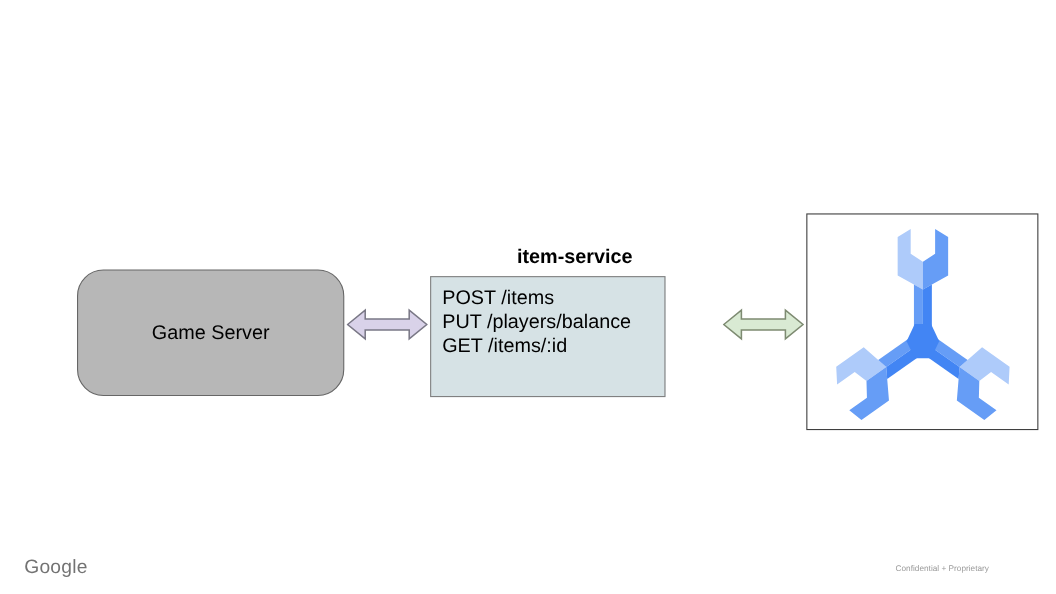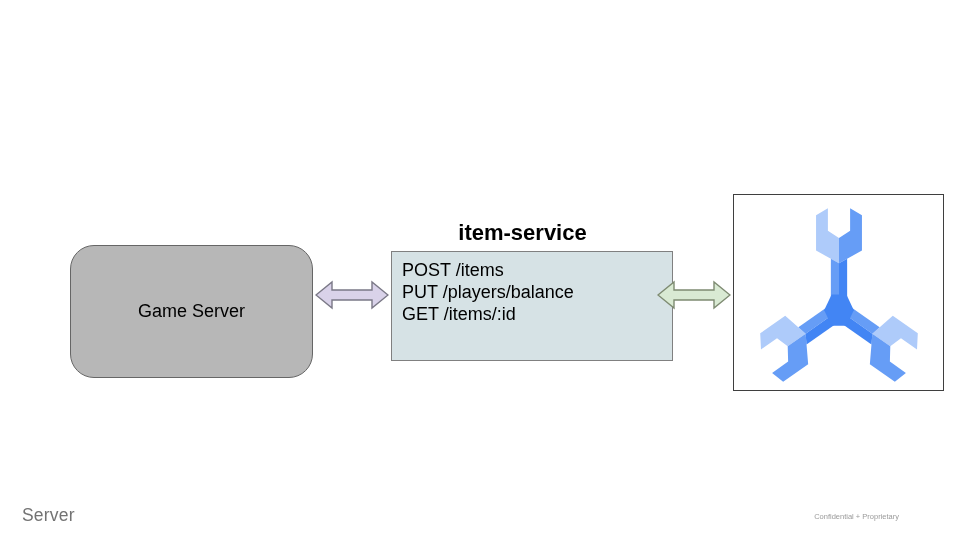--- a/index.html
+++ b/index.html
@@ -10,45 +10,45 @@
     background: #ffffff;
     overflow: hidden;
     font-family: "Liberation Sans", sans-serif;
     color: #000000;
   }
 
   
   .game-server {
     position: absolute;
     left: 70px; top: 245px;
-    width: 243px; height: 133px;
+    width: 243px; height: 115px;
     background: #b7b7b7;
     border: 1px solid #666666;
     border-radius: 24px;
     display: flex;
     align-items: center;
     justify-content: center;
     box-sizing: border-box;
   }
   .game-server span { font-size: 18px; }
 
   
   .service-title {
     position: absolute;
     left: 391px; top: 222px;
     width: 263px; height: 22px;
     text-align: center;
-    font-size: 22px;
+    font-size: 18px;
     font-weight: bold;
     line-height: 22px;
   }
   .service-box {
     position: absolute;
     left: 391px; top: 251px;
-    width: 282px; height: 110px;
+    width: 214px; height: 110px;
     background: #d6e2e5;
     border: 1px solid #808080;
     box-sizing: border-box;
     padding: 7px 8px 0 10px;
   }
   .endpoint {
     font-size: 18px;
     line-height: 22px;
     white-space: nowrap;
   }
@@ -136,16 +136,16 @@
           <polygon points="0,-52 0,-80 15,-88 15,-113 31,-105 31,-66" fill="#669df6"></polygon>
           <polygon points="-11,-57 0,-52 0,8 -11,8" fill="#669df6"></polygon>
           <polygon points="0,-52 11,-57 11,8 0,8" fill="#4285f4"></polygon>
         </g>
 
         <polygon points="20,0 10,17.3 -10,17.3 -20,0 -10,-17.3 10,-17.3" fill="#4285f4"></polygon>
       </g>
     </svg>
   </div>
 
-  <div class="google-logo">Server</div>
+  <div class="google-logo">Google</div>
   <div class="confidential">Confidential + Proprietary</div>
 
 </div>
 
 </body></html>

